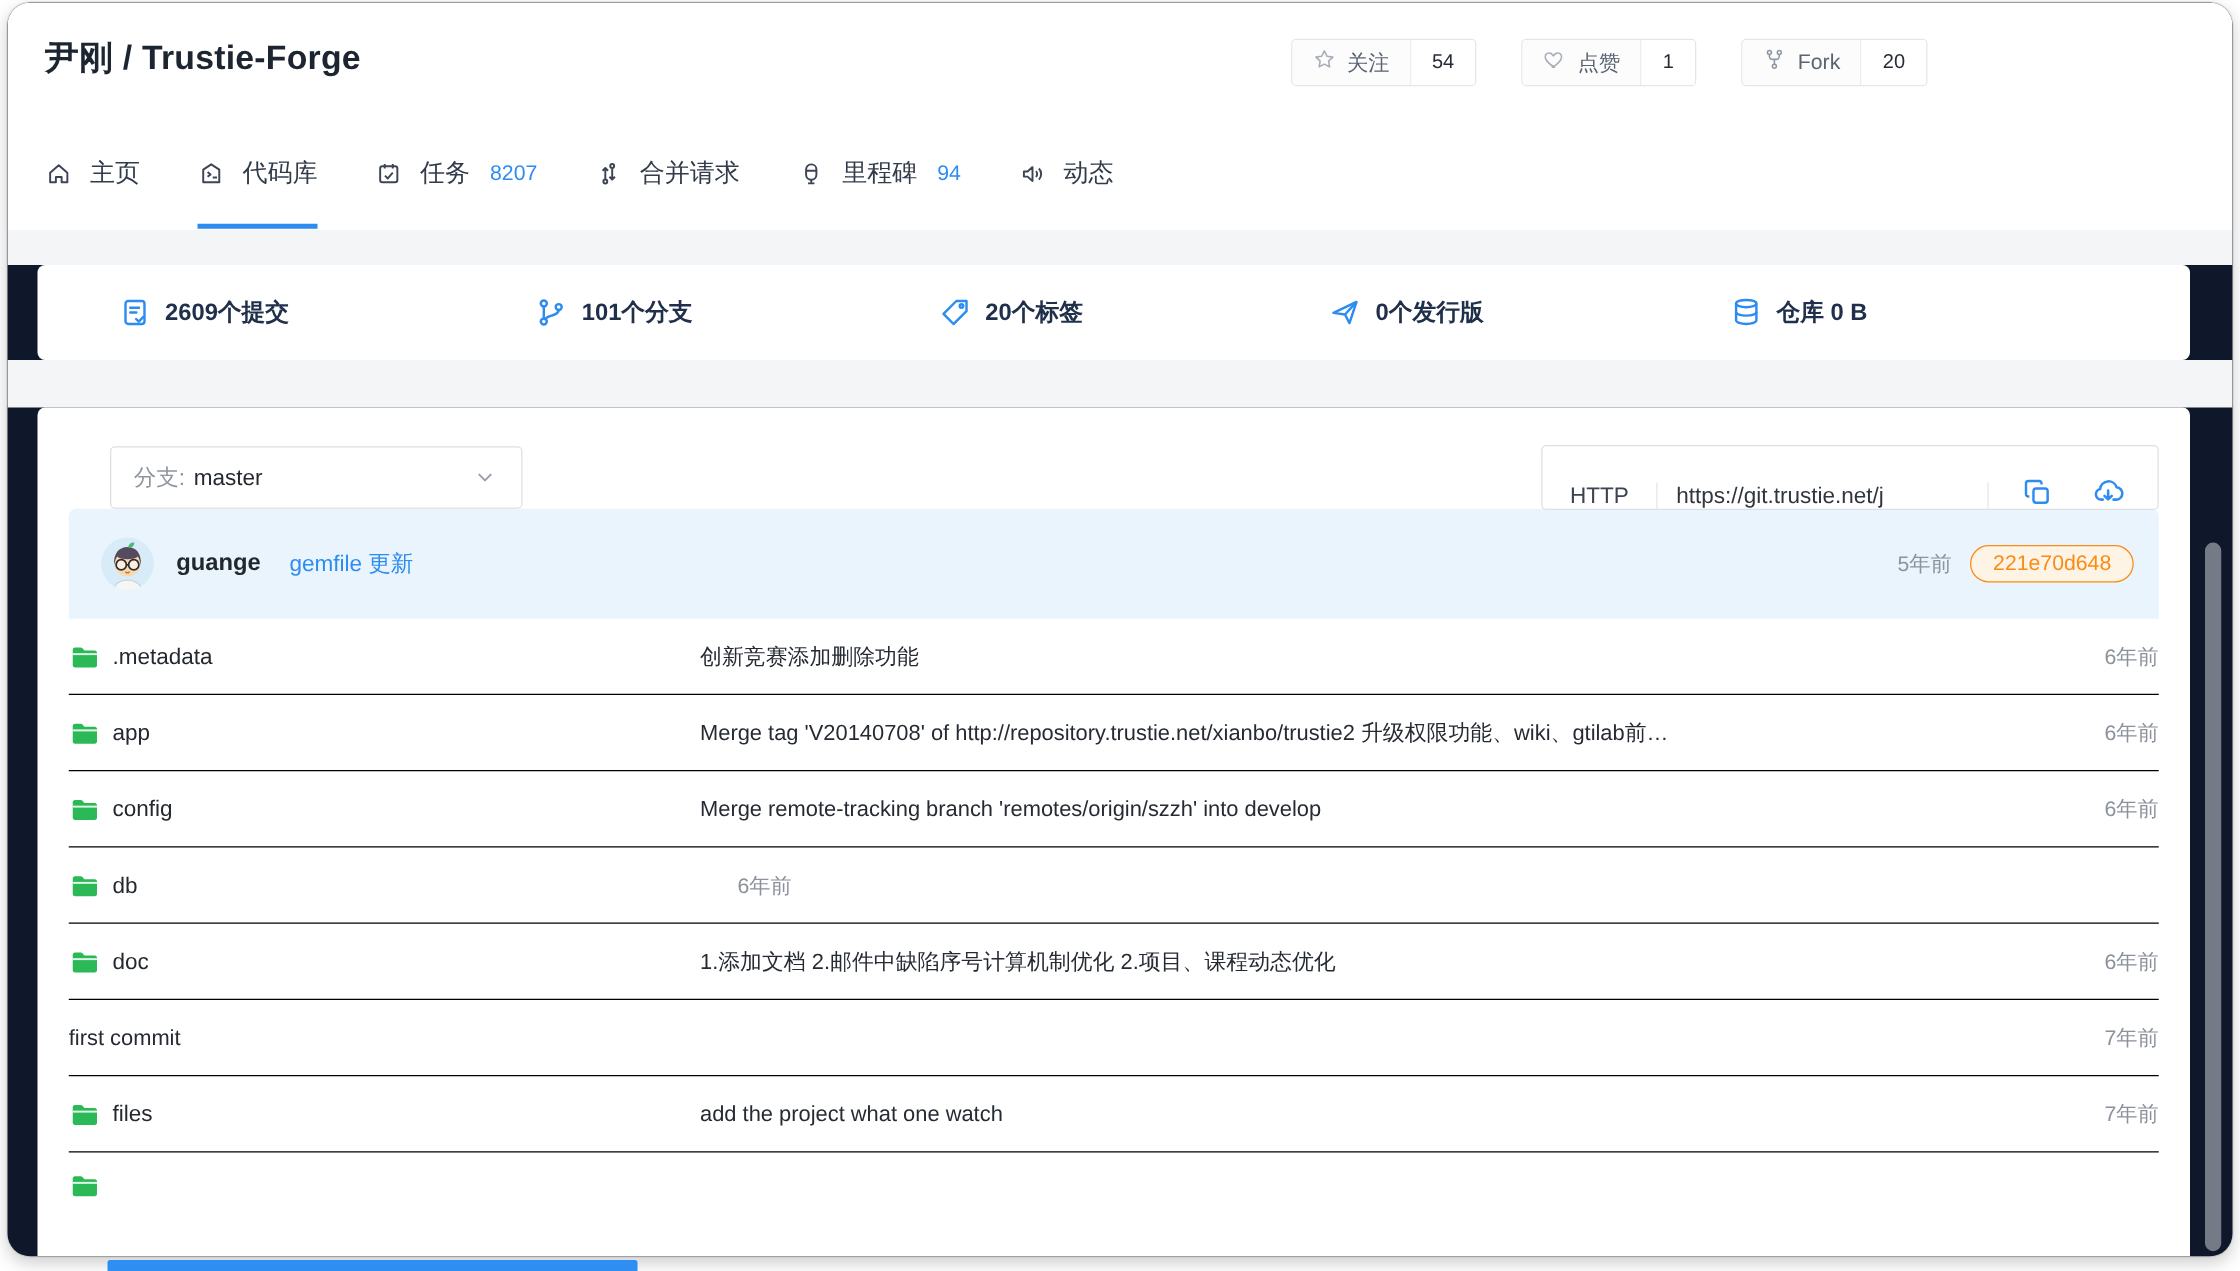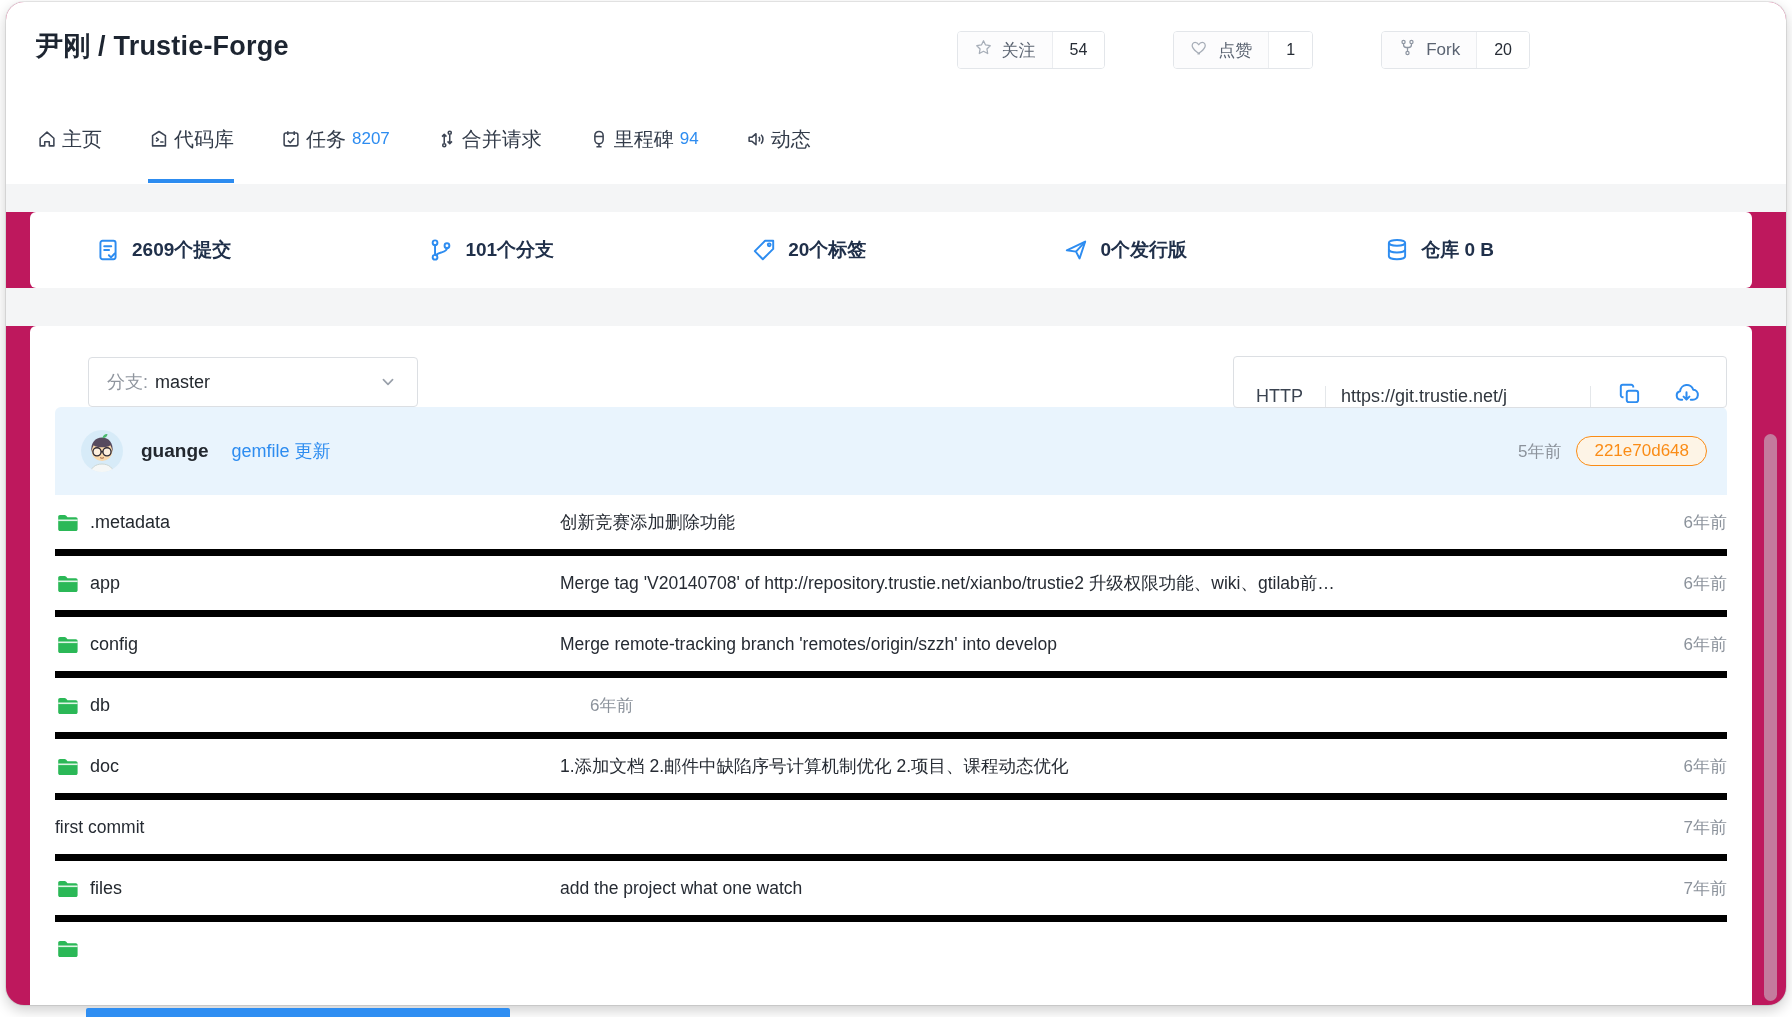--- a/index.html
+++ b/index.html
@@ -4,47 +4,47 @@
 <style>
   * { margin:0; padding:0; box-sizing:border-box; }
   html,body { width:1792px; height:1017px; }
   body {
     position:relative; background:#ffffff;
     font-family:"Liberation Sans","DejaVu Sans",sans-serif;
     color:#24292f; overflow:hidden;
   }
   .window {
     position:absolute; left:6px; top:2px; right:6px; bottom:12px;
-    background:#be185d; border-radius:18px; overflow:hidden;
+    background:#0f172a; border-radius:18px; overflow:hidden;
     box-shadow:0 0 0 1px rgba(0,0,0,.08), 0 5px 14px rgba(0,0,0,.20);
   }
   
   .header { position:relative; height:182px; background:#fff; }
   .page-title {
     position:absolute; left:30px; top:26px;
     font-size:27px; font-weight:600; color:#1d2531; letter-spacing:.2px;
   }
-  .actions { position:absolute; top:29px; right:256px; display:flex; gap:68px; }
+  .actions { position:absolute; top:29px; right:244px; display:flex; gap:36px; }
   .action-btn {
     display:flex; align-items:stretch; height:38px;
     border:1px solid #e3e6ea; border-radius:4px; overflow:hidden; background:#fff;
     cursor:pointer;
   }
   .action-btn .seg-main {
     display:flex; align-items:center; gap:9px; padding:0 16px;
     background:#fcfcfd; color:#5a6371; font-size:17px;
   }
   .action-btn .seg-count {
     display:flex; align-items:center; padding:0 17px;
     border-left:1px solid #ebedf0; background:#fff;
     color:#262c35; font-size:16px;
   }
   .tabs { position:absolute; left:30px; top:122px; display:flex; gap:46px; }
   .tab {
-    display:flex; align-items:center; gap:4px;
+    display:flex; align-items:center; gap:14px;
     font-size:20px; color:#323b49; line-height:30px;
     padding-bottom:25px; border-bottom:4px solid transparent; cursor:pointer;
   }
   .tab.active { border-bottom-color:#2d8cf0; }
   .tab .tcount { color:#2d8cf0; font-size:17px; margin-left:2px; }
   .tab svg { display:block; }
   
   .band1 { height:28px; background:#f4f5f6; }
   .band2 { height:38px; background:#f4f5f6; }
   
@@ -96,21 +96,21 @@
   .commit-right { margin-left:auto; display:flex; align-items:center; gap:15px; }
   .commit-time { font-size:17px; color:#8b929b; }
   .sha-badge {
     border:1.5px solid #fa8c16; color:#fa8c16; background:#fdf4e6;
     border-radius:999px; padding:4px 17px; font-size:17px; cursor:pointer;
   }
   
   .files { margin:0 25px; }
   .frow {
     display:flex; align-items:center; height:61px;
-    border-bottom:7px solid #000000; cursor:pointer;
+    border-bottom:1px solid #000000; cursor:pointer;
   }
   .fname-cell { display:flex; align-items:center; gap:11px; width:505px; flex:0 0 505px; }
   .fname-cell svg { display:block; flex:0 0 auto; }
   .fname { font-size:18px; color:#24292f; }
   .fmsg { flex:1 1 auto; font-size:17.5px; color:#262b33; white-space:nowrap; overflow:hidden; }
   .ftime { flex:0 0 auto; margin-left:30px; font-size:17px; color:#8b929b; }
   .frow.partial { border-bottom:none; align-items:flex-start; padding-top:14px; }
   
   .scrollbar {
     position:absolute; right:9px; top:432px; bottom:4px; width:13px;

